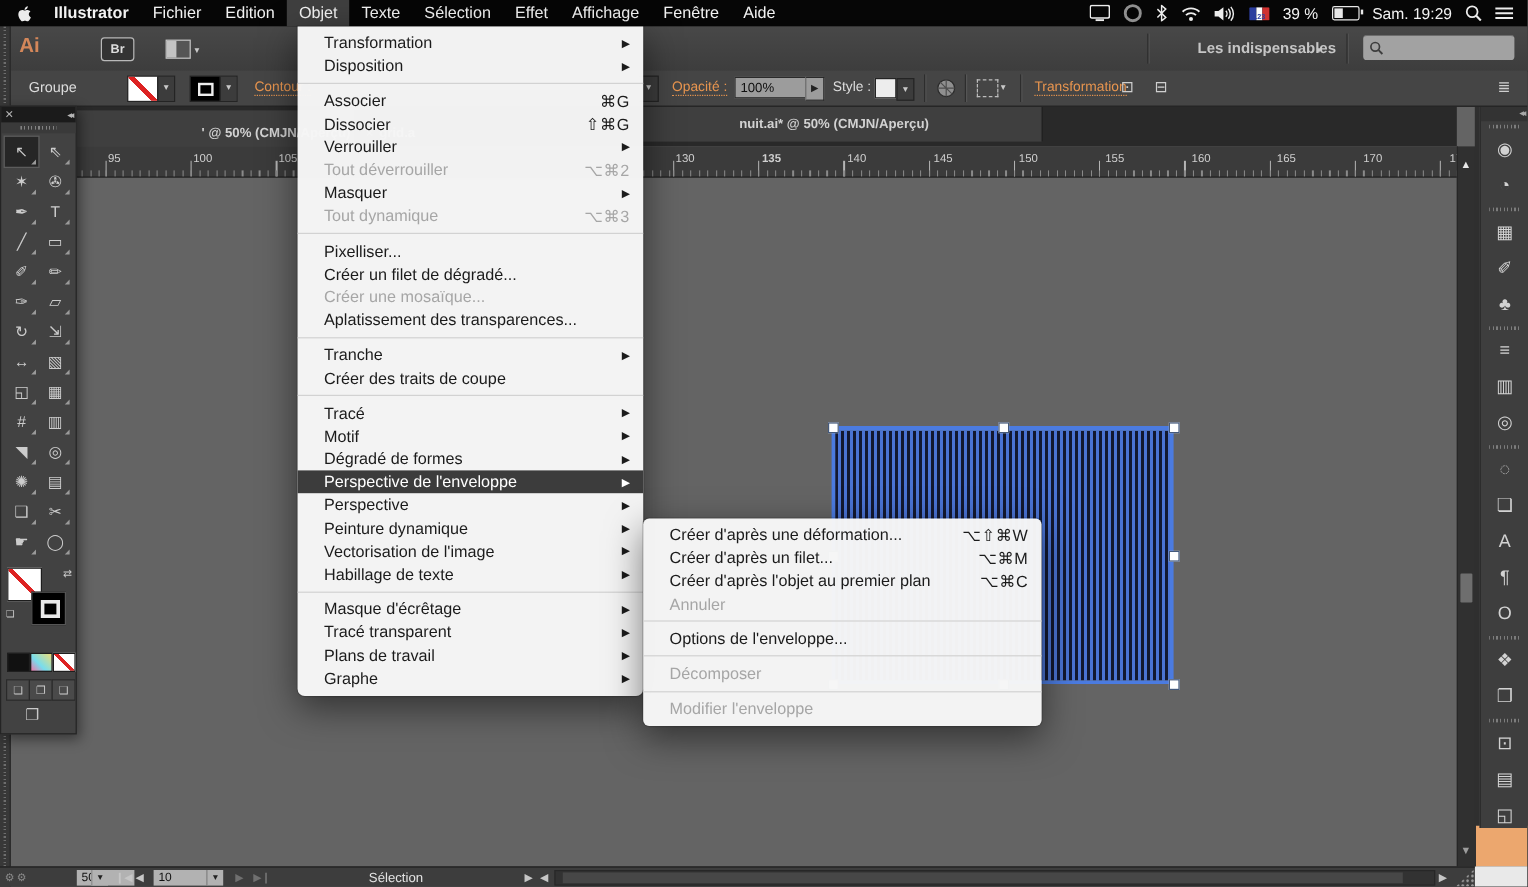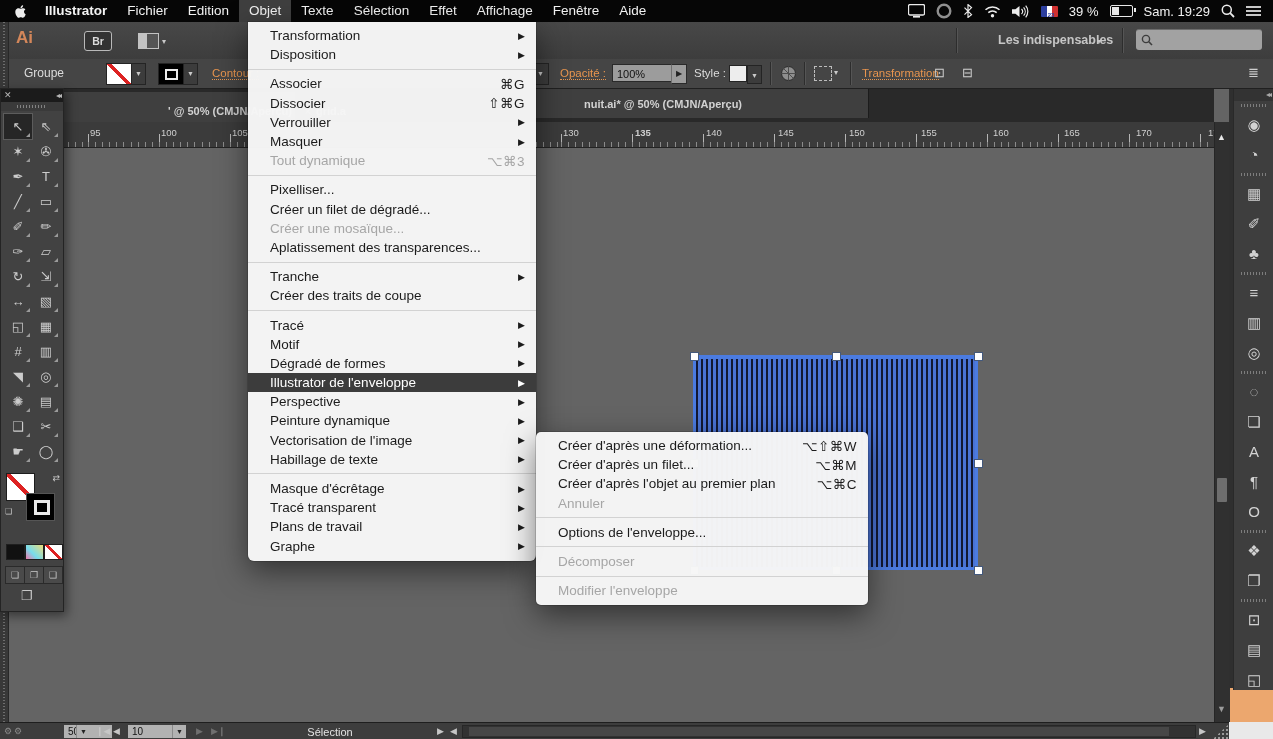--- a/index.html
+++ b/index.html
@@ -285,21 +285,21 @@
   </div>
 
   <div class="abs" id="left-strip"></div>
 
   <div class="abs" id="tabbar">
     <div class="tab-active" style="left:0;top:4px;width:287px;height:30px;"></div>
     <span class="tab-label" style="left:160px;top:17px;">' @ 50% (CMJN/Aperçu)</span>
     <span class="tab-close" style="left:297px;top:18px;">×</span>
     <span class="tab-label" style="left:308px;top:17px;color:#bdbdbd;">grid.a</span>
     <div class="tab-active" style="left:528px;top:0;width:332px;height:30px;"></div>
-    <span class="tab-label" style="left:576px;top:10px;text-align:center;">nuit.ai* @ 50% (CMJN/Aperçu)</span>
+    <span class="tab-label" style="left:608px;top:10px;text-align:center;">nuit.ai* @ 50% (CMJN/Aperçu)</span>
   </div>
 
   <div class="abs" id="ruler">
     <div class="ticks" style="left:0;width:240px;background-position:80px bottom,80px bottom;"></div>
     <div class="ticks" style="left:528px;width:678px;background-position:25px bottom,25px bottom;"></div>
     <div id="ruler-nums">
         <span class="rnum" style="left: 82px;">95</span>
         <span class="rnum" style="left: 153px;">100</span>
         <span class="rnum" style="left: 224px;">105</span>
         <span class="rnum" style="left: 555px;">130</span>
@@ -431,20 +431,24 @@
         <span class="sc">⌘G</span>
       </div>
       <div class="menu-item">
         <span class="lbl">Dissocier</span>
         <span class="sc">⇧⌘G</span>
       </div>
       <div class="menu-item">
         <span class="lbl">Verrouiller</span>
         <span class="arr">▶</span>
       </div>
+      <div class="menu-item disabled">
+        <span class="lbl">Tout déverrouiller</span>
+        <span class="sc">⌥⌘2</span>
+      </div>
       <div class="menu-item">
         <span class="lbl">Masquer</span>
         <span class="arr">▶</span>
       </div>
       <div class="menu-item disabled">
         <span class="lbl">Tout dynamique</span>
         <span class="sc">⌥⌘3</span>
       </div>
       <div class="menu-sep"></div>
       <div class="menu-item">
@@ -474,21 +478,21 @@
       </div>
       <div class="menu-item">
         <span class="lbl">Motif</span>
         <span class="arr">▶</span>
       </div>
       <div class="menu-item">
         <span class="lbl">Dégradé de formes</span>
         <span class="arr">▶</span>
       </div>
       <div class="menu-item hl">
-        <span class="lbl">Illustrator de l'enveloppe</span>
+        <span class="lbl">Perspective de l'enveloppe</span>
         <span class="arr">▶</span>
       </div>
       <div class="menu-item">
         <span class="lbl">Perspective</span>
         <span class="arr">▶</span>
       </div>
       <div class="menu-item">
         <span class="lbl">Peinture dynamique</span>
         <span class="arr">▶</span>
       </div>

